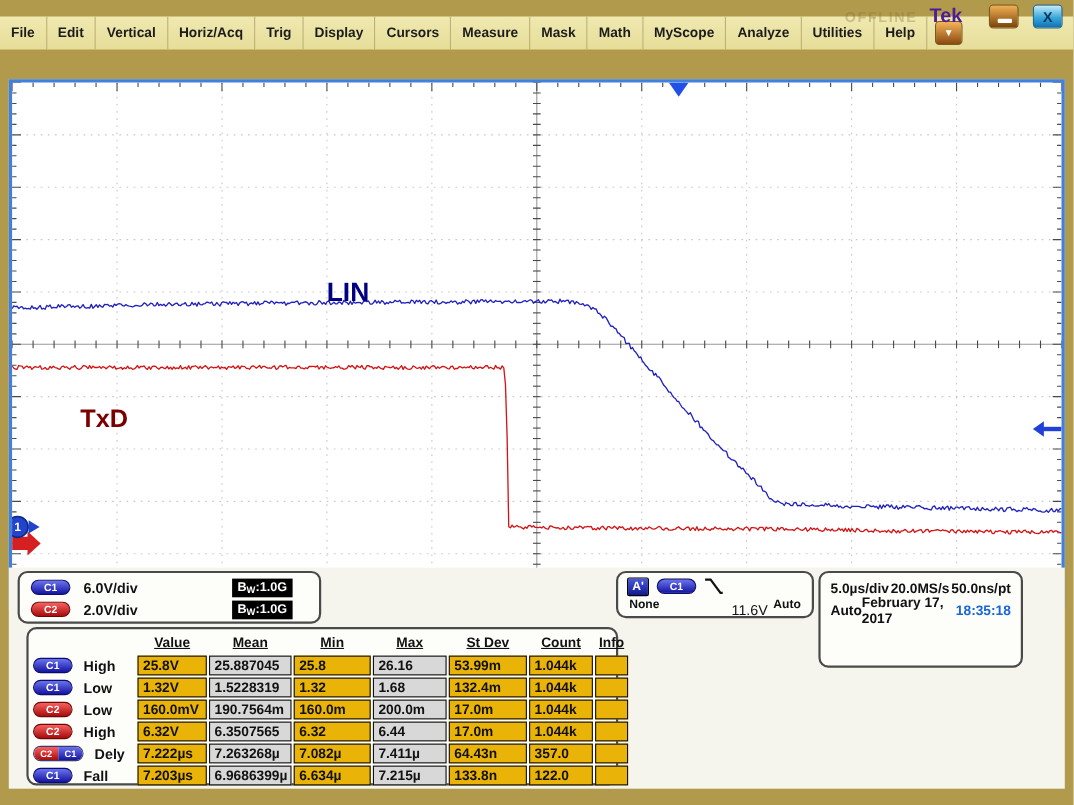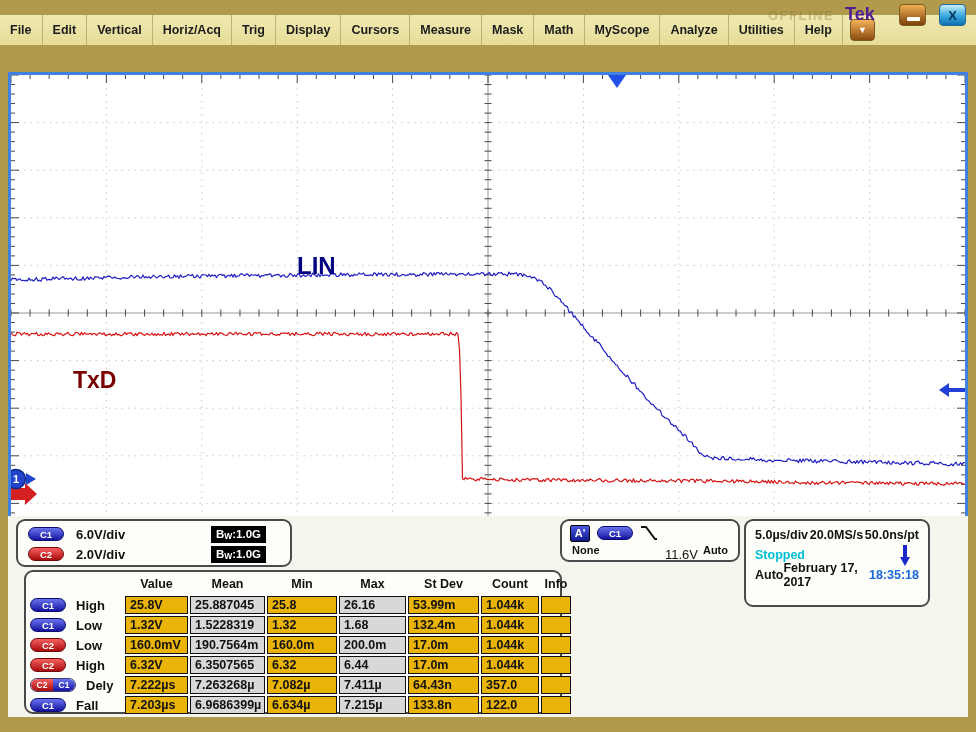--- a/index.html
+++ b/index.html
@@ -66,21 +66,21 @@
   .tb-row { display: flex; align-items: center; height: 20px; font-size: 12.5px; font-weight: bold; color: #111; }
   .tb-row1 { justify-content: space-between; }
   .stopped { color: #00c0d4; }
   .tb-arrow { margin-left: auto; margin-right: 8px; }
   .tb-rl { margin-left: auto; margin-right: 30px; }
   .tb-row4 { justify-content: space-between; }
   .tb-time { color: #1868d8; }
 
   #meas-grid { display: grid; grid-template-columns: 93px 63px 75px 70px 67px 71px 58px 30px;
                column-gap: 2px; row-gap: 2px; align-items: stretch; }
-  .mhead { font-size: 12.5px; font-weight: bold; color: #111; text-align: center; height: 19px; line-height: 19px; }
+  .mhead { font-size: 12.5px; font-weight: bold; color: #111; text-align: center; height: 19px; line-height: 19px; text-decoration: underline; }
   .mlabel { display: flex; align-items: center; height: 18px; }
   .mlabel .mname { font-size: 13px; font-weight: bold; color: #111; margin-left: 10px; }
   .mcell { border: 1px solid #111; background: #eab308; font-size: 12.5px; font-weight: bold; color: #111;
            height: 18px; line-height: 16px; padding-left: 4px; overflow: hidden; white-space: nowrap; }
   .mcell.gray { background: #d8d8d8; }
 </style>
 </head>
 <body>
 
 <div id="menubar">
@@ -490,27 +490,20 @@
     <span>Auto</span>
   </div>
 </div>
 
 <div id="tb-panel" class="panel">
   <div class="tb-row tb-row1">
     <span>5.0µs/div</span>
     <span>20.0MS/s</span>
     <span>50.0ns/pt</span>
   </div>
-  <div class="tb-row">
-    <span class="stopped">Stopped</span>
-    <svg class="tb-arrow" width="12" height="22">
-      <rect x="4" y="1" width="4" height="13" fill="#1828c8"></rect>
-      <polygon points="1,13 11,13 6,22" fill="#1828c8"></polygon>
-    </svg>
-  </div>
   <div class="tb-row tb-row4">
     <span>Auto</span>
     <span>February 17, 2017</span>
     <span class="tb-time">18:35:18</span>
   </div>
 </div>
 
 <div id="meas-panel" class="panel">
   <div id="meas-grid">
       <div class="mhead"></div>

